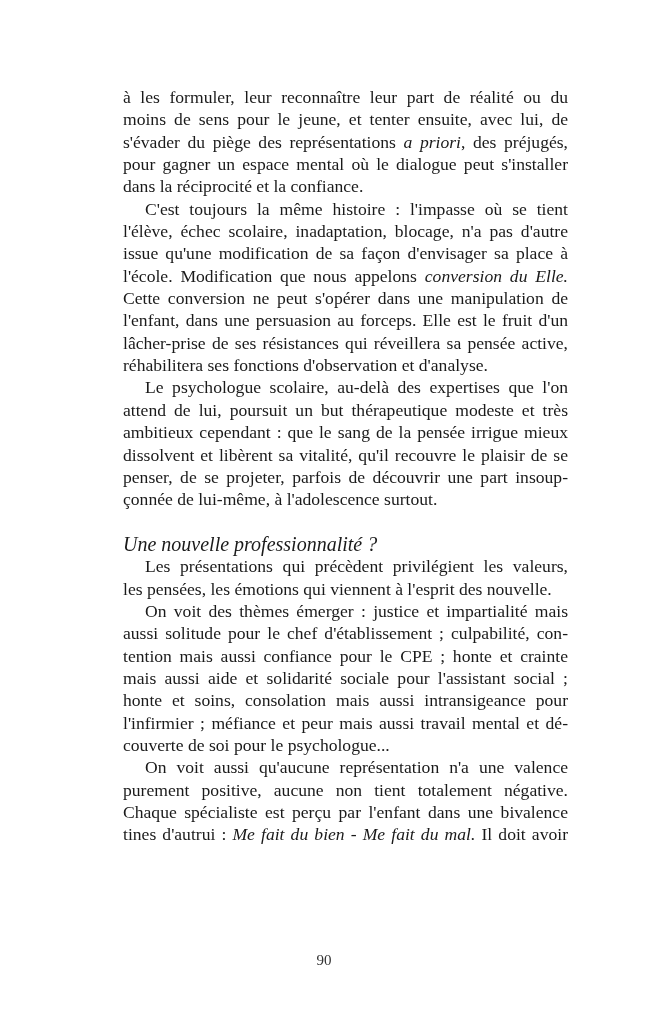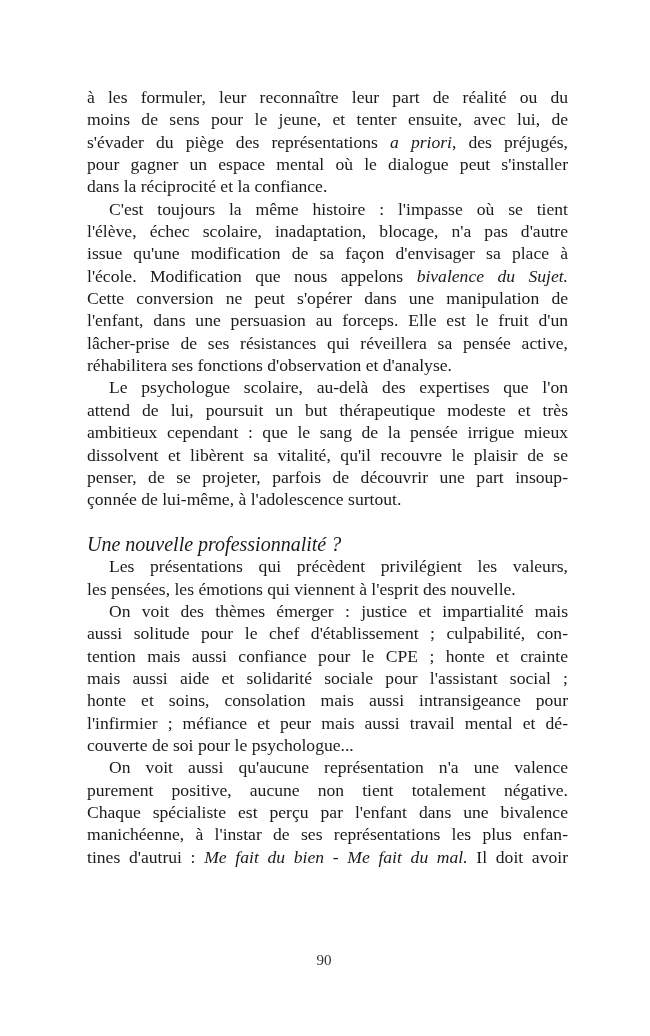--- a/index.html
+++ b/index.html
@@ -23,20 +23,21 @@
     }
     .line {
       display: block;
       height: 22.35px;
       line-height: 22.35px;
       font-size: 17.6px;
       white-space: nowrap;
       text-align: justify;
       text-align-last: justify;
       word-spacing: 0;
+      margin-left: 36px;
     }
     .line.last {
       text-align-last: left;
     }
     .line.indent {
       padding-left: 22px;
     }
     .line.gap {
       height: 22.35px;
     }
@@ -66,21 +67,21 @@
     <span class="line">moins de sens pour le jeune, et tenter ensuite, avec lui, de</span>
     <span class="line"><span>s'évader du piège des représentations </span><em>a priori</em><span>, des préjugés,</span></span>
     <span class="line">pour gagner un espace mental où le dialogue peut s'installer</span>
     <span class="line last">dans la réciprocité et la confiance.</span>
   </div>
 
   <div>
     <span class="line indent">C'est toujours la même histoire : l'impasse où se tient</span>
     <span class="line">l'élève, échec scolaire, inadaptation, blocage, n'a pas d'autre</span>
     <span class="line">issue qu'une modification de sa façon d'envisager sa place à</span>
-    <span class="line"><span>l'école. Modification que nous appelons </span><em>bivalence du Sujet.</em></span>
+    <span class="line"><span>l'école. Modification que nous appelons </span><em>conversion du Elle.</em></span>
     <span class="line">Cette conversion ne peut s'opérer dans une manipulation de</span>
     <span class="line">l'enfant, dans une persuasion au forceps. Elle est le fruit d'un</span>
     <span class="line">lâcher-prise de ses résistances qui réveillera sa pensée active,</span>
     <span class="line last">réhabilitera ses fonctions d'observation et d'analyse.</span>
   </div>
 
   <div>
     <span class="line indent">Le psychologue scolaire, au-delà des expertises que l'on</span>
     <span class="line">attend de lui, poursuit un but thérapeutique modeste et très</span>
     <span class="line">ambitieux cependant : que le sang de la pensée irrigue mieux</span>
@@ -105,19 +106,18 @@
     <span class="line">mais aussi aide et solidarité sociale pour l'assistant social ;</span>
     <span class="line">honte et soins, consolation mais aussi intransigeance pour</span>
     <span class="line">l'infirmier ; méfiance et peur mais aussi travail mental et dé-</span>
     <span class="line last">couverte de soi pour le psychologue...</span>
   </div>
 
   <div>
     <span class="line indent">On voit aussi qu'aucune représentation n'a une valence</span>
     <span class="line">purement positive, aucune non tient totalement négative.</span>
     <span class="line">Chaque spécialiste est perçu par l'enfant dans une bivalence</span>
-    <span class="line">manichéenne, à l'instar de ses représentations les plus enfan-</span>
     <span class="line"><span>tines d'autrui : </span><em>Me fait du bien - Me fait du mal.</em><span> Il doit avoir</span></span>
   </div>
 
 </div>
 
 <div class="page-number">90</div>
 
 </body></html>

